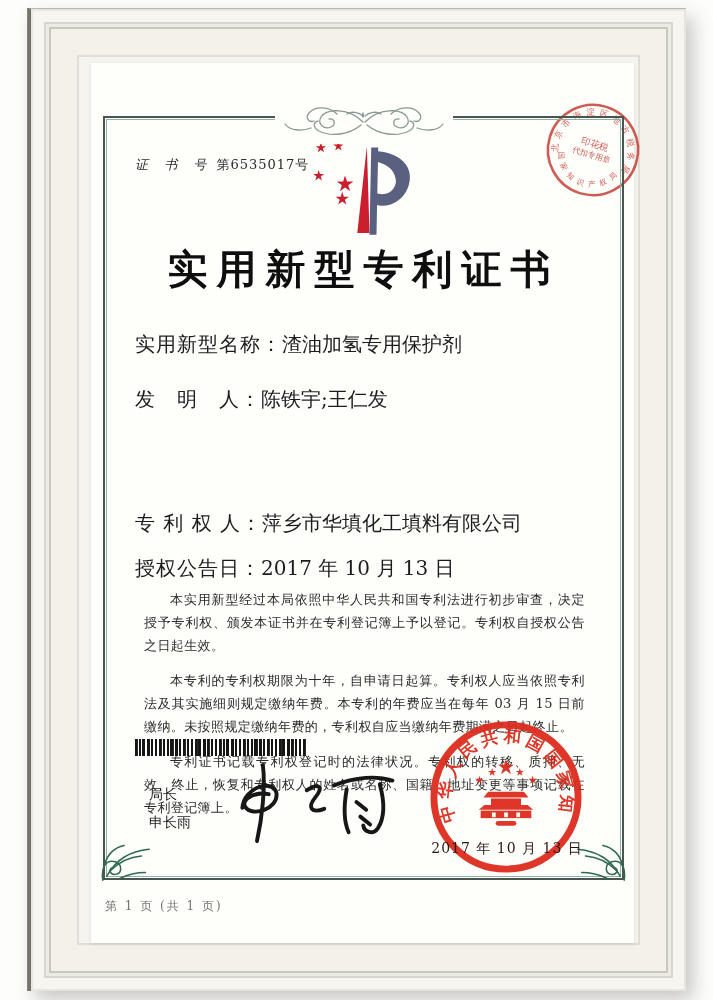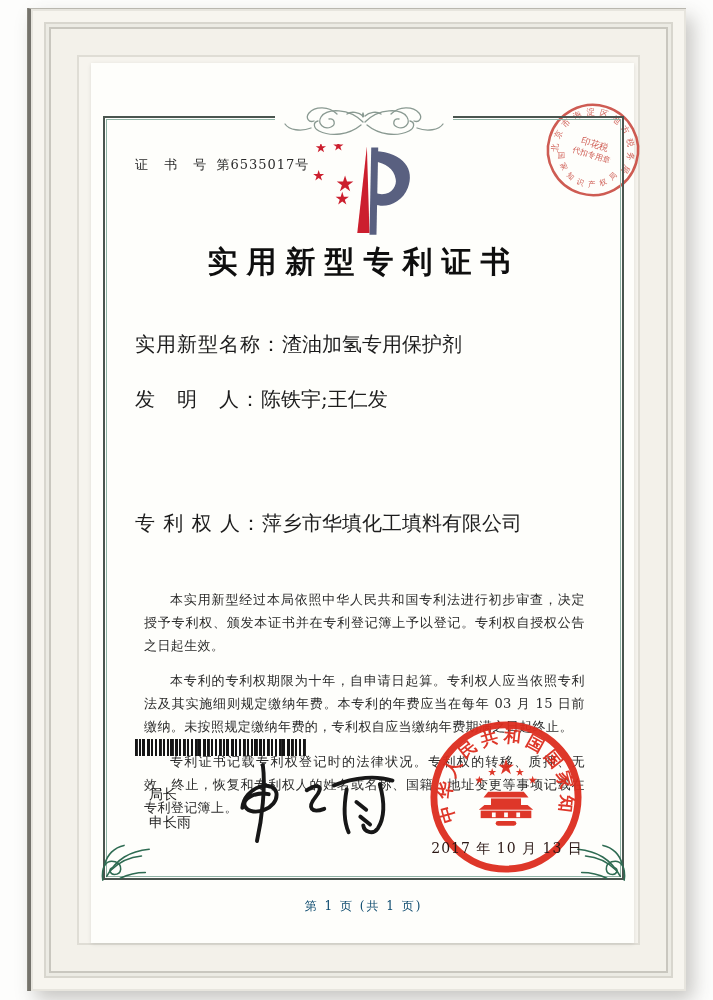--- a/index.html
+++ b/index.html
@@ -15,42 +15,42 @@
       inset 0 0 0 20px #c9c7bf,
       inset 0 0 0 46px #f3f1ea,
       inset 0 0 0 48px #dfddd5;}
   .paper{position:absolute;left:60px;top:54px;width:543px;height:880px;background:#fefefb;
     box-shadow:0 1px 4px rgba(0,0,0,.10);}
   .cert-frame{position:absolute;left:12px;top:53px;width:517px;height:760px;
     border:2px solid #4a554f;}
   .cert-frame .inner-line{position:absolute;left:1px;top:1px;right:1px;bottom:1px;
     border:1px solid #8fb3a5;pointer-events:none;}
   .cert-no{position:absolute;left:30px;top:38px;font-size:13px;color:#2a2a2a;white-space:nowrap;}
-  .cert-no .lab{letter-spacing:6px;}
+  .cert-no .lab{letter-spacing:6px;font-style:italic;}
   .cert-no .val{letter-spacing:1px;}
   .logo{position:absolute;left:200px;top:26px;width:122px;height:96px;}
-  .title{position:absolute;left:0;top:124px;width:100%;text-align:center;font-size:30px;
+  .title{position:absolute;left:0;top:124px;width:100%;text-align:center;font-size:40px;
     font-weight:bold;letter-spacing:9px;color:#0e0e0e;}
   .field{position:absolute;left:30px;right:26px;font-size:20px;color:#1c1c1c;white-space:nowrap;}
   .field .flab{letter-spacing:1px;}
   .legal{position:absolute;left:27px;right:25px;top:458px;font-size:13px;line-height:23px;
     color:#2b2b2b;text-align:justify;letter-spacing:.4px;}
   .legal p{margin:12px;text-indent:2em;}
   .barcode{position:absolute;left:30px;top:621px;width:172px;height:17px;
     background:
       repeating-linear-gradient(90deg,#151515 0 2px,rgba(0,0,0,0) 2px 4px),
       repeating-linear-gradient(90deg,#151515 0 1px,rgba(0,0,0,0) 1px 7px),
       repeating-linear-gradient(90deg,#2b2b2b 0 3px,rgba(0,0,0,0) 3px 12px);}
   .director{position:absolute;left:44px;top:662px;font-size:14px;color:#1f1f1f;line-height:28px;}
   .signature{position:absolute;left:112px;top:636px;width:195px;height:95px;}
   .seal{position:absolute;left:322px;top:600px;width:158px;height:158px;opacity:.94;}
   .seal-date{position:absolute;left:322px;top:722px;width:160px;text-align:center;
     font-size:14px;color:#2a1714;letter-spacing:1px;z-index:5;white-space:nowrap;}
-  .footer{position:absolute;left:0;top:744px;width:100%;text-align:center;font-size:12px;
-    color:#0c4a6e;letter-spacing:2px;margin-top:36px;}
+  .footer{position:absolute;left:0;top:744px;width:100%;text-align:left;font-size:12px;
+    color:#737373;letter-spacing:2px;margin-top:36px;}
   .ornament-top{position:absolute;left:50%;top:-14px;transform:translateX(-50%);width:178px;height:36px;
     background:#fefefb;z-index:3;}
   .flourish{position:absolute;width:58px;height:58px;z-index:3;}
   .flourish.bl{left:-8px;bottom:-8px;}
   .flourish.br{right:-8px;bottom:-8px;transform:scaleX(-1);}
   .tax-stamp{position:absolute;left:453px;top:38px;width:98px;height:98px;transform:rotate(17deg);opacity:.88;}
 </style>
 </head>
 <body>
 
@@ -131,20 +131,23 @@
         <div class="title">实用新型专利证书</div>
 
         <div class="field" style="top:213px">
           <span class="flab">实用新型名称：</span><span>渣油加氢专用保护剂</span>
         </div>
         <div class="field" style="top:268px">
           <span class="flab">发　明　人：</span><span>陈铁宇;王仁发</span>
         </div>
         <div class="field" style="top:392px">
           <span class="flab">专 利 权 人：</span><span>萍乡市华填化工填料有限公司</span>
+        </div>
+        <div class="field" style="top:437px">
+          <span class="flab">授权公告日：</span><span>2017 年 10 月 13 日</span>
         </div>
 
         <div class="legal">
           <p>本实用新型经过本局依照中华人民共和国专利法进行初步审查，决定授予专利权、颁发本证书并在专利登记簿上予以登记。专利权自授权公告之日起生效。</p>
           <p>本专利的专利权期限为十年，自申请日起算。专利权人应当依照专利法及其实施细则规定缴纳年费。本专利的年费应当在每年 03 月 15 日前缴纳。未按照规定缴纳年费的，专利权自应当缴纳年费期满之日起终止。</p>
           <p>专利证书记载专利权登记时的法律状况。专利权的转移、质押、无效、终止，恢复和专利权人的姓名或名称、国籍、地址变更等事项记载在专利登记簿上。</p>
         </div>
 
         <div class="barcode"></div>
 

